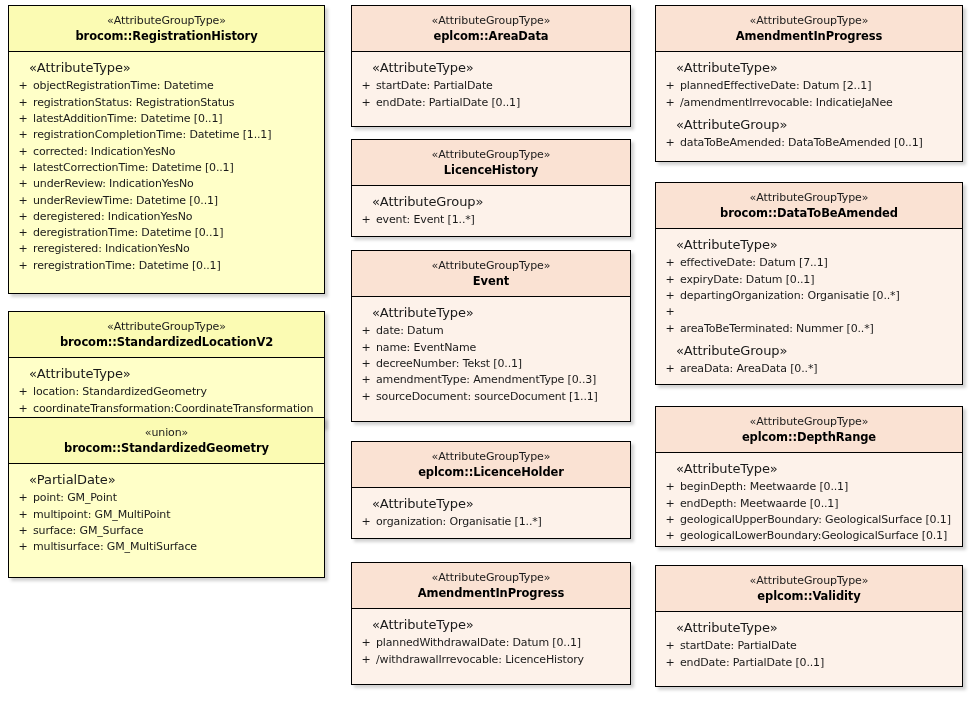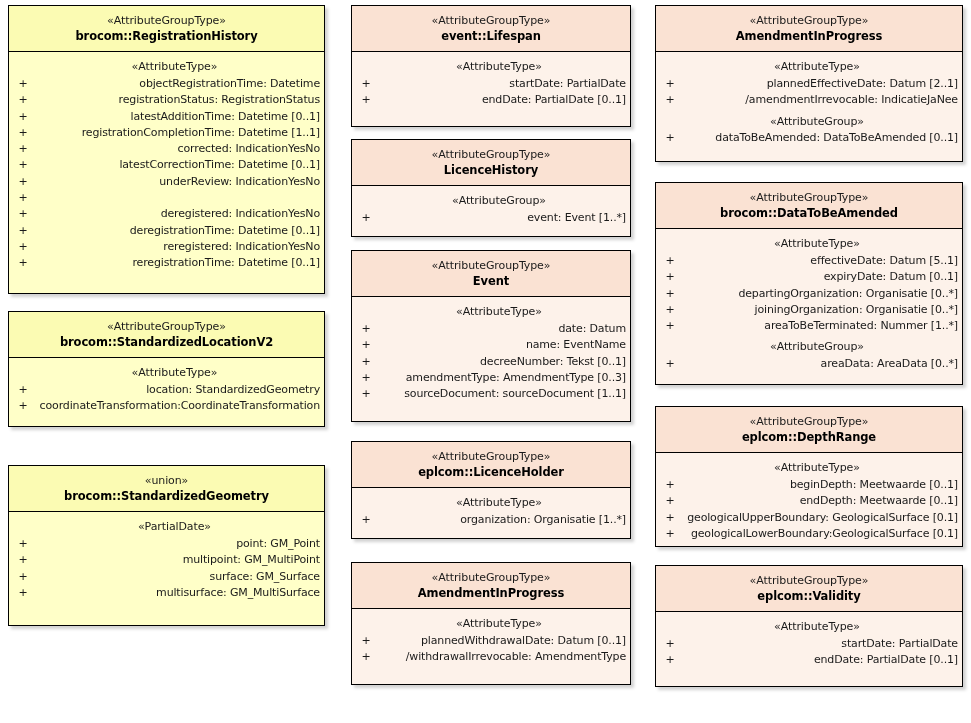--- a/index.html
+++ b/index.html
@@ -51,26 +51,25 @@
     margin-top: 1px;
     text-align: center;
   }
   .uml-body {
     box-sizing: border-box;
     padding: 6px 4px 7px 4px;
   }
 
   
   .group-label {
-    font-size: 11px;
+    font-size: 13px;
     color: #1a1a1a;
     padding: 2px 0 2px 16px;
     line-height: 1.25;
     letter-spacing: -0.1px;
-    text-align: center;
   }
   .group-label.spaced { padding-top: 6px; }
 
   
   .attr-row {
     display: flex;
     align-items: baseline;
     font-size: 11px;
     line-height: 1.30;
     padding: 1px 0 1px 0;
@@ -79,21 +78,20 @@
     white-space: nowrap;
   }
   .attr-vis {
     width: 20px;
     flex: 0 0 20px;
     text-align: center;
     color: #1a1a1a;
   }
   .attr-text {
     flex: 1 1 auto;
-    text-align: right;
   }
 
   
   .pal-yellow .uml-header { background: #fbfbb3; }
   .pal-yellow .uml-body   { background: #ffffc8; }
   .pal-yellow             { background: #ffffc8; }
 
   .pal-peach .uml-header  { background: #fae2d3; }
   .pal-peach .uml-body    { background: #fdf2ea; }
   .pal-peach              { background: #fdf2ea; }
@@ -132,20 +130,21 @@
         <div class="attr-row">
           <span class="attr-vis">+</span>
           <span class="attr-text">latestCorrectionTime: Datetime [0..1]</span>
         </div>
         <div class="attr-row">
           <span class="attr-vis">+</span>
           <span class="attr-text">underReview: IndicationYesNo</span>
         </div>
         <div class="attr-row">
           <span class="attr-vis">+</span>
+          <span class="attr-text">underReviewTime: Datetime [0..1]</span>
         </div>
         <div class="attr-row">
           <span class="attr-vis">+</span>
           <span class="attr-text">deregistered: IndicationYesNo</span>
         </div>
         <div class="attr-row">
           <span class="attr-vis">+</span>
           <span class="attr-text">deregistrationTime: Datetime [0..1]</span>
         </div>
         <div class="attr-row">
@@ -168,21 +167,21 @@
         <div class="attr-row">
           <span class="attr-vis">+</span>
           <span class="attr-text">location: StandardizedGeometry</span>
         </div>
         <div class="attr-row">
           <span class="attr-vis">+</span>
           <span class="attr-text">coordinateTransformation:CoordinateTransformation</span>
         </div>
       </div>
     </div>
-    <div class="uml-class pal-yellow" style="left: 8px; top: 465px; width: 317px; height: 161px;">
+    <div class="uml-class pal-yellow" style="left: 8px; top: 417px; width: 317px; height: 161px;">
       <div class="uml-header">
         <span class="stereotype">«union»</span>
         <span class="classname">brocom::StandardizedGeometry</span>
       </div>
       <div class="uml-body">
         <div class="group-label">«PartialDate»</div>
         <div class="attr-row">
           <span class="attr-vis">+</span>
           <span class="attr-text">point: GM_Point</span>
         </div>
@@ -196,21 +195,21 @@
         </div>
         <div class="attr-row">
           <span class="attr-vis">+</span>
           <span class="attr-text">multisurface: GM_MultiSurface</span>
         </div>
       </div>
     </div>
     <div class="uml-class pal-peach" style="left: 351px; top: 5px; width: 280px; height: 122px;">
       <div class="uml-header">
         <span class="stereotype">«AttributeGroupType»</span>
-        <span class="classname">event::Lifespan</span>
+        <span class="classname">eplcom::AreaData</span>
       </div>
       <div class="uml-body">
         <div class="group-label">«AttributeType»</div>
         <div class="attr-row">
           <span class="attr-vis">+</span>
           <span class="attr-text">startDate: PartialDate</span>
         </div>
         <div class="attr-row">
           <span class="attr-vis">+</span>
           <span class="attr-text">endDate: PartialDate [0..1]</span>
@@ -278,21 +277,21 @@
         <span class="classname">AmendmentInProgress</span>
       </div>
       <div class="uml-body">
         <div class="group-label">«AttributeType»</div>
         <div class="attr-row">
           <span class="attr-vis">+</span>
           <span class="attr-text">plannedWithdrawalDate: Datum [0..1]</span>
         </div>
         <div class="attr-row">
           <span class="attr-vis">+</span>
-          <span class="attr-text">/withdrawalIrrevocable: AmendmentType</span>
+          <span class="attr-text">/withdrawalIrrevocable: LicenceHistory</span>
         </div>
       </div>
     </div>
     <div class="uml-class pal-peach" style="left: 655px; top: 5px; width: 308px; height: 157px;">
       <div class="uml-header">
         <span class="stereotype">«AttributeGroupType»</span>
         <span class="classname">AmendmentInProgress</span>
       </div>
       <div class="uml-body">
         <div class="group-label">«AttributeType»</div>
@@ -313,37 +312,36 @@
     </div>
     <div class="uml-class pal-peach" style="left: 655px; top: 182px; width: 308px; height: 203px;">
       <div class="uml-header">
         <span class="stereotype">«AttributeGroupType»</span>
         <span class="classname">brocom::DataToBeAmended</span>
       </div>
       <div class="uml-body">
         <div class="group-label">«AttributeType»</div>
         <div class="attr-row">
           <span class="attr-vis">+</span>
-          <span class="attr-text">effectiveDate: Datum [5..1]</span>
+          <span class="attr-text">effectiveDate: Datum [7..1]</span>
         </div>
         <div class="attr-row">
           <span class="attr-vis">+</span>
           <span class="attr-text">expiryDate: Datum [0..1]</span>
         </div>
         <div class="attr-row">
           <span class="attr-vis">+</span>
           <span class="attr-text">departingOrganization: Organisatie [0..*]</span>
         </div>
         <div class="attr-row">
           <span class="attr-vis">+</span>
-          <span class="attr-text">joiningOrganization: Organisatie [0..*]</span>
-        </div>
-        <div class="attr-row">
-          <span class="attr-vis">+</span>
-          <span class="attr-text">areaToBeTerminated: Nummer [1..*]</span>
+        </div>
+        <div class="attr-row">
+          <span class="attr-vis">+</span>
+          <span class="attr-text">areaToBeTerminated: Nummer [0..*]</span>
         </div>
         <div class="group-label spaced">«AttributeGroup»</div>
         <div class="attr-row">
           <span class="attr-vis">+</span>
           <span class="attr-text">areaData: AreaData [0..*]</span>
         </div>
       </div>
     </div>
     <div class="uml-class pal-peach" style="left: 655px; top: 406px; width: 308px; height: 141px;">
       <div class="uml-header">

